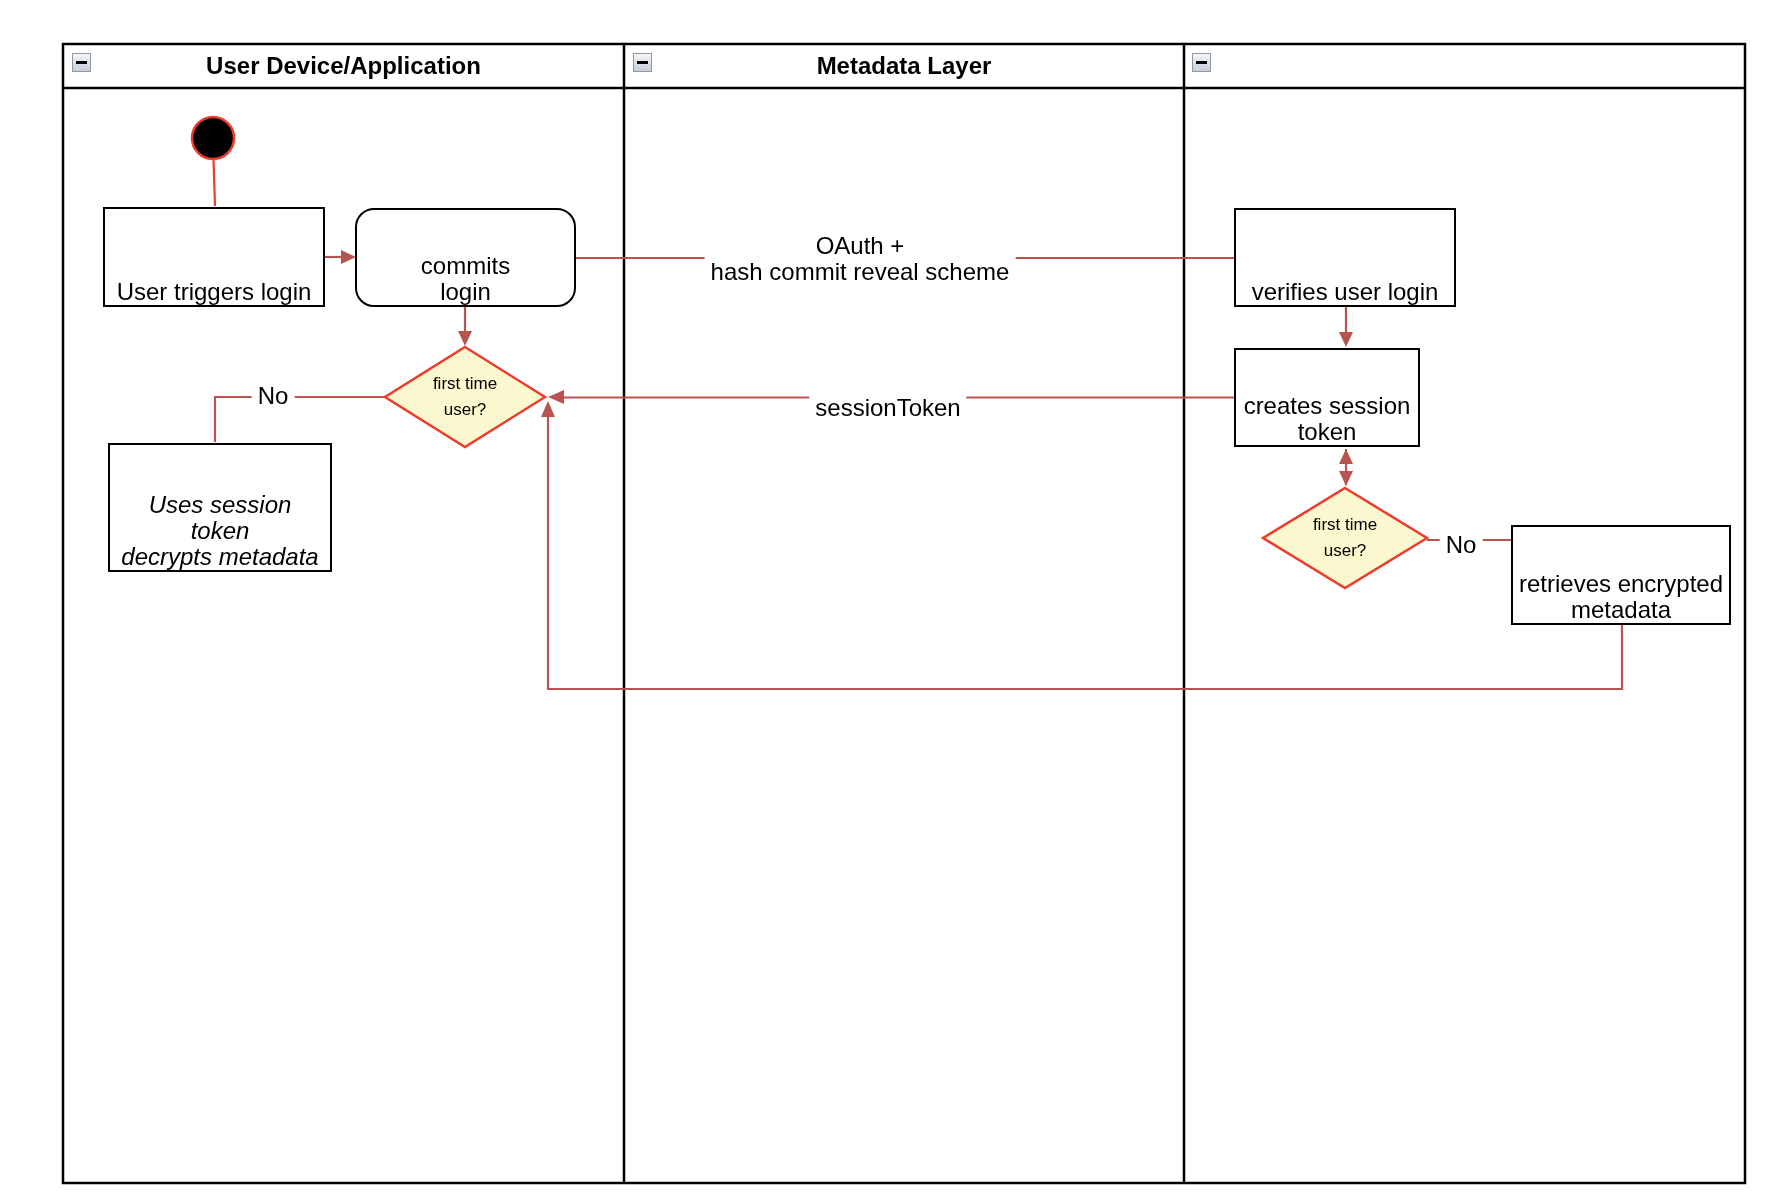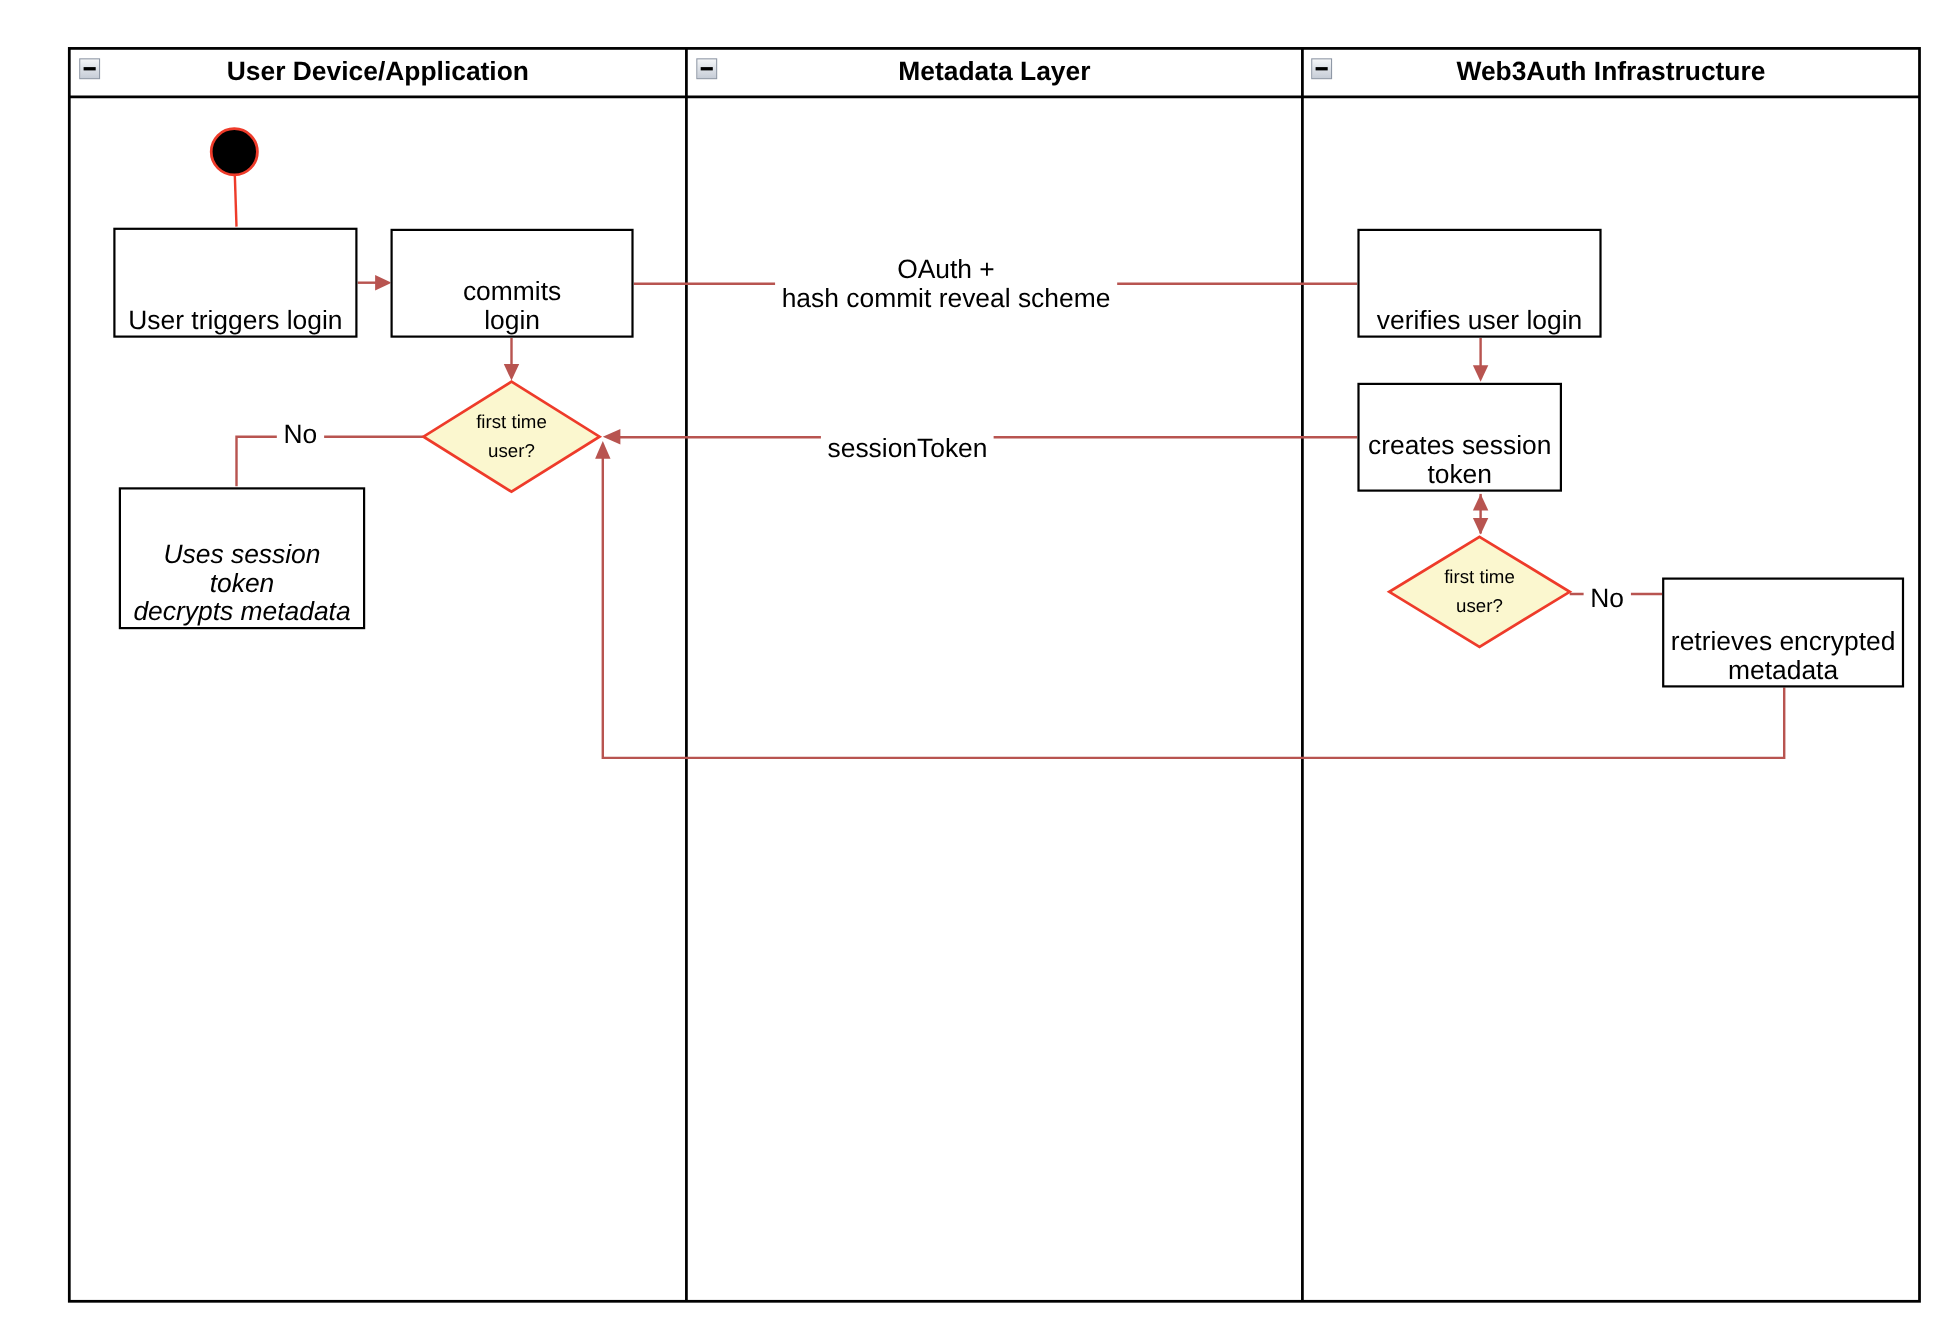--- a/index.html
+++ b/index.html
@@ -109,33 +109,30 @@
     <polygon class="decision-shape" points="465,347 545,397 465,447 385,397"></polygon>
     <polygon class="decision-shape" points="1345,488 1427,538 1345,588 1263,538"></polygon>
   </svg>
 
   <div class="lane-title" style="left:624px;width:560px;">
     <span>Metadata Layer</span>
   </div>
   <div class="lane-title" style="left:63px;width:561px;">
     <span>User Device/Application</span>
   </div>
-  <div class="lane-title" style="left:1184px;width:561px;">
-    <span>Web3Auth Infrastructure</span>
-  </div>
 
   <div class="collapse-btn" style="left:72px;top:53px;"></div>
   <div class="collapse-btn" style="left:633px;top:53px;"></div>
   <div class="collapse-btn" style="left:1192px;top:53px;"></div>
 
   <div class="node" style="left:103px;top:207px;width:222px;height:100px;">
     <span>User triggers login</span>
   </div>
 
-  <div class="node" style="left:355px;top:208px;width:221px;height:99px;">
+  <div class="node" style="left:355px;top:208px;width:221px;height:99px;border-radius:19px;">
     <span>commits
 login</span>
   </div>
 
   <div class="node" style="left:1234px;top:208px;width:222px;height:99px;">
     <span>verifies user login</span>
   </div>
 
   <div class="node" style="left:1234px;top:348px;width:186px;height:99px;">
     <span>creates session
@@ -153,17 +150,17 @@
 decrypts metadata</span>
   </div>
 
   <div class="decision-label" style="left:465px;top:397px;">first time
 user?</div>
   <div class="decision-label" style="left:1345px;top:538px;">first time
 user?</div>
 
   <div class="float-label" style="left:860px;top:259px;">OAuth +
 hash commit reveal scheme</div>
-  <div class="float-label" style="left:825px;top:408px;">sessionToken</div>
+  <div class="float-label" style="left:888px;top:408px;">sessionToken</div>
   <div class="float-label" style="left:273px;top:396px;">No</div>
   <div class="float-label" style="left:1461px;top:545px;">No</div>
 
 </div>
 
 </body></html>

